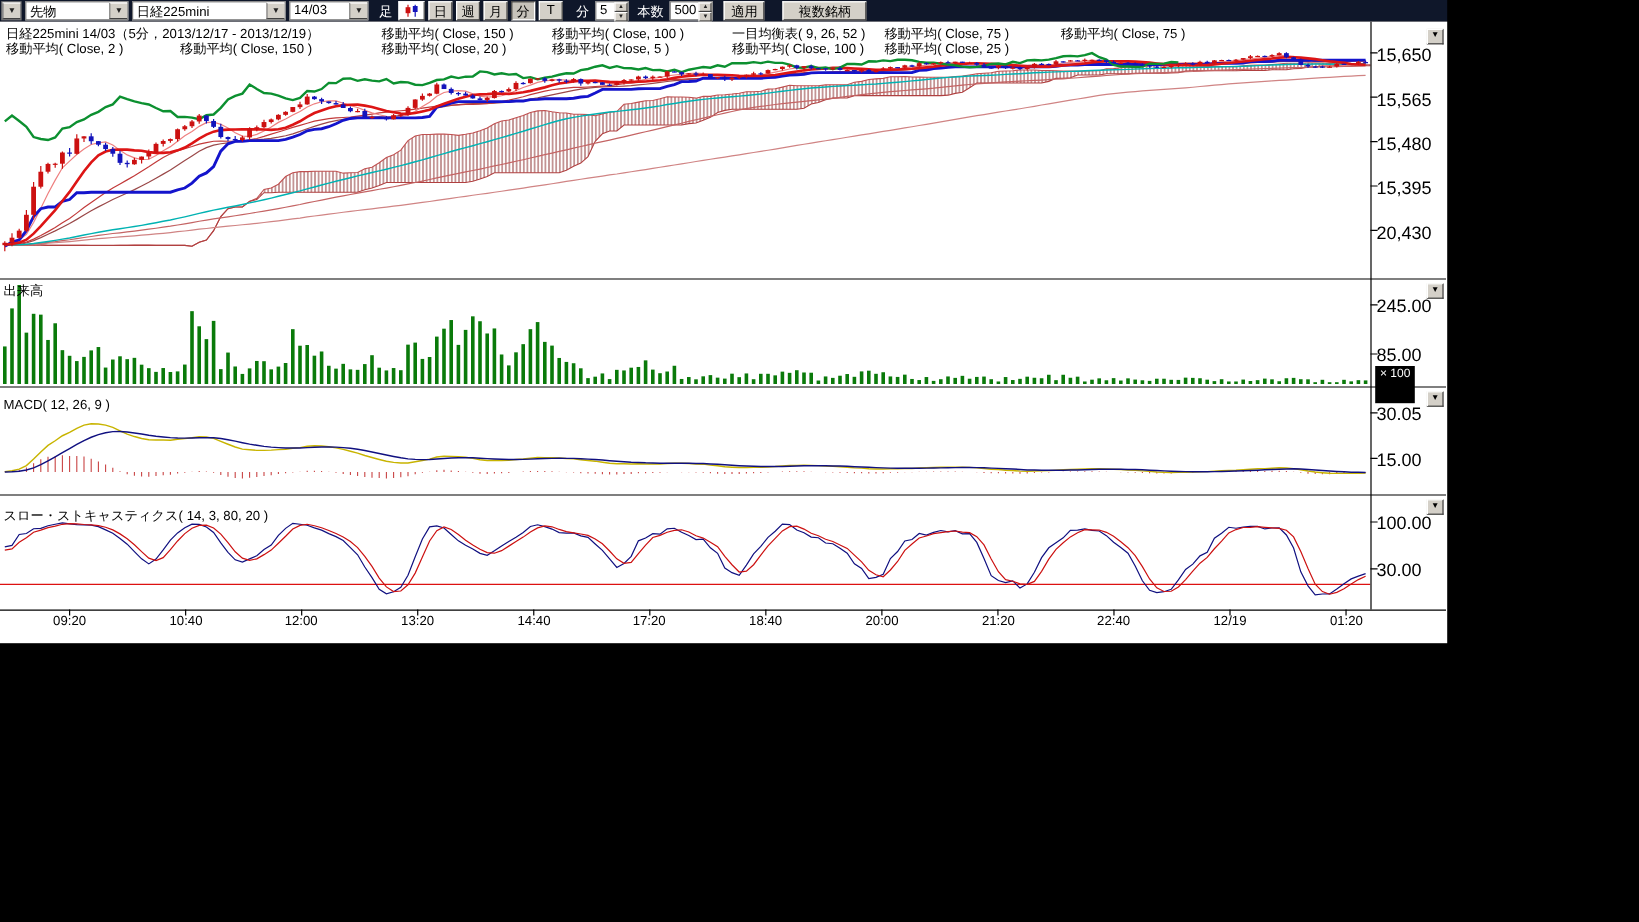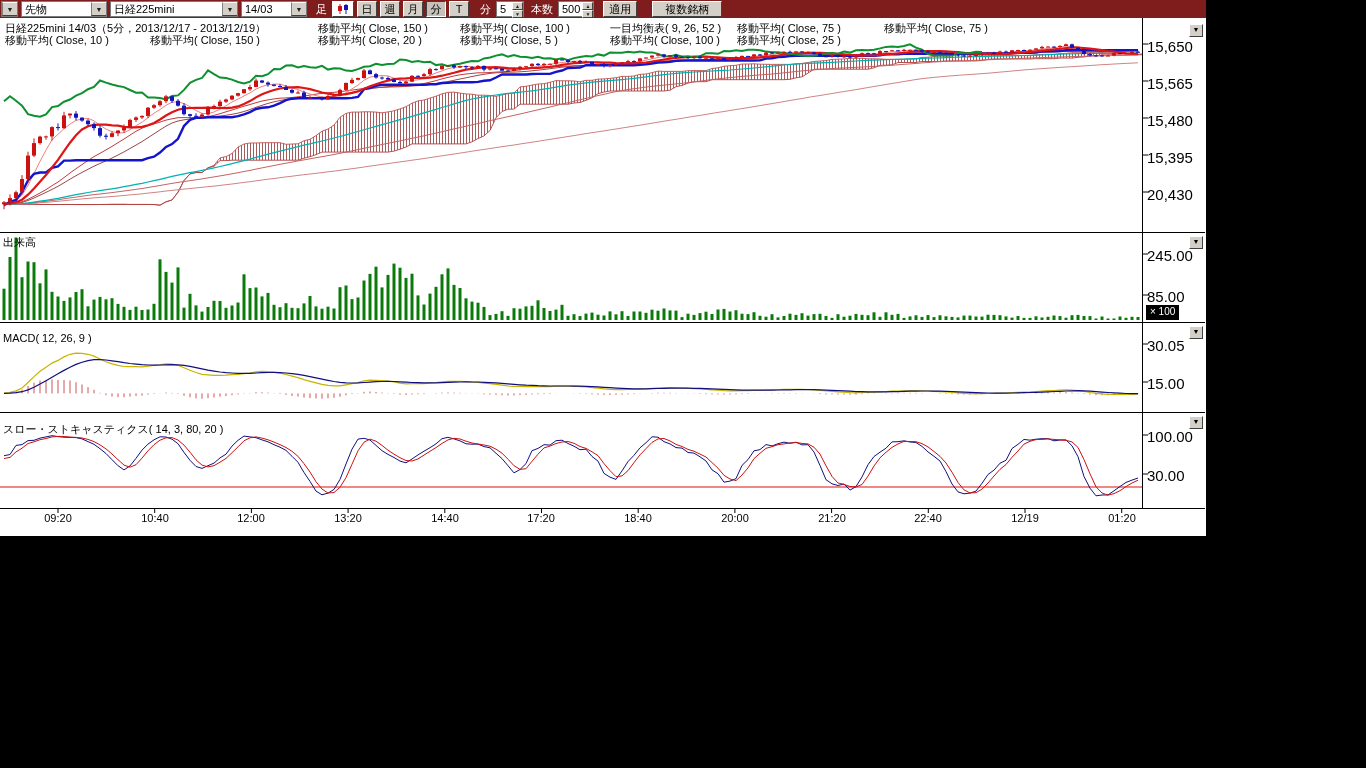--- a/index.html
+++ b/index.html
@@ -1,18 +1,18 @@
 <!DOCTYPE html>
 <html><head>
 <meta charset="utf-8">
 <style>
   *{margin:0;padding:0;box-sizing:border-box}
   html,body{width:1366px;height:768px;background:#000;font-family:"Liberation Sans","DejaVu Sans",sans-serif}
   .screen{position:relative;width:1366px;height:768px;background:#000;overflow:hidden}
-  .toolbar{position:absolute;left:0;top:0;width:1206px;height:18px;background:#7f1d1d;display:flex;align-items:center;gap:3px;padding-left:1px}
+  .toolbar{position:absolute;left:0;top:0;width:1206px;height:18px;background:#0f172a;display:flex;align-items:center;gap:3px;padding-left:1px}
   .combo{height:16px;background:#fff;border:1px solid #7a7a7a;display:flex;align-items:center;justify-content:space-between;font-size:11px;padding-left:3px;color:#000}
   .combo .cval{white-space:nowrap;overflow:hidden}
   .combo .carr{width:15px;height:14px;background:#d4d0c8;border-left:1px solid #808080;border-top:1px solid #fff;border-bottom:1px solid #404040;font-size:7px;display:flex;align-items:center;justify-content:center;color:#222;flex:0 0 15px}
   .combo.mini{width:17px;padding-left:0}
   .tlabel{color:#fff;font-size:11px;margin:0 2px;white-space:nowrap}
   .tbtn{height:16px;background:#d4d0c8;border:1px solid;border-color:#fff #404040 #404040 #fff;font-size:11px;padding:0 5px;display:flex;align-items:center;justify-content:center;font-family:inherit;color:#000}
   .tbtn.pbtn{width:20px;padding:0}
   .tbtn.pbtn.active{border-color:#404040 #fff #fff #404040;background:#c6c2ba}
   .tbtn.ibtn{width:22px;padding:0;background:#fff}
   .tbtn.multi{margin-left:12px;padding:0 12px}
@@ -20,21 +20,21 @@
   .spin .sval{padding:1px 2px 0 3px;min-width:15px}
   .spin.wide .sval{min-width:23px}
   .sarrows{display:flex;flex-direction:column;width:11px}
   .sa{flex:1;font-size:5px;line-height:6px;text-align:center;background:#d4d0c8;border:1px solid;border-color:#fff #404040 #404040 #fff;color:#222}
   .chart-area{position:absolute;left:0;top:18px;width:1206px;height:518px;background:#fff}
   #chart-svg{position:absolute;left:0;top:0}
   .legend{position:absolute;left:0;width:1142px;height:12px}
   .legend span{position:absolute;font-size:11px;color:#000;white-space:nowrap}
   .axlabel{position:absolute;left:1147px;font-size:15px;color:#000;white-space:nowrap}
   .panelabel{position:absolute;font-size:11px;color:#000;white-space:nowrap}
-  .mult{position:absolute;left:1146px;top:287px;background:#000;color:#fff;font-size:10px;height:15px;line-height:13px;padding:0 4px}
+  .mult{position:absolute;left:1146px;top:287px;background:#000;color:#fff;font-size:10px;height:31px;line-height:13px;padding:0 4px}
   .panemenu{position:absolute;left:1189px;width:14px;height:13px;background:#d4d0c8;border:1px solid;border-color:#fff #404040 #404040 #fff;font-size:7px;line-height:10px;text-align:center;color:#000;cursor:pointer}
   .timelabel{position:absolute;width:56px;top:494px;text-align:center;font-size:11px;color:#000;white-space:nowrap}
 </style>
 </head>
 <body>
 
 <div class="screen">
 
   <div class="toolbar">
     <div class="combo mini">
@@ -908,21 +908,21 @@
 
     <div class="legend" style="top:3px">
       <span style="left:5px">日経225mini 14/03（5分，2013/12/17 - 2013/12/19）</span>
       <span style="left:318px">移動平均( Close, 150 )</span>
       <span style="left:460px">移動平均( Close, 100 )</span>
       <span style="left:610px">一目均衡表( 9, 26, 52 )</span>
       <span style="left:737px">移動平均( Close, 75 )</span>
       <span style="left:884px">移動平均( Close, 75 )</span>
     </div>
     <div class="legend" style="top:15px">
-      <span style="left:5px">移動平均( Close, 10 )</span>
+      <span style="left:5px">移動平均( Close, 2 )</span>
       <span style="left:150px">移動平均( Close, 150 )</span>
       <span style="left:318px">移動平均( Close, 20 )</span>
       <span style="left:460px">移動平均( Close, 5 )</span>
       <span style="left:610px">移動平均( Close, 100 )</span>
       <span style="left:737px">移動平均( Close, 25 )</span>
     </div>
 
     <div class="panelabel" style="left:3px;top:217px">出来高</div>
     <div class="panelabel" style="left:3px;top:314px">MACD( 12, 26, 9 )</div>
     <div class="panelabel" style="left:3px;top:404px">スロー・ストキャスティクス( 14, 3, 80, 20 )</div>

